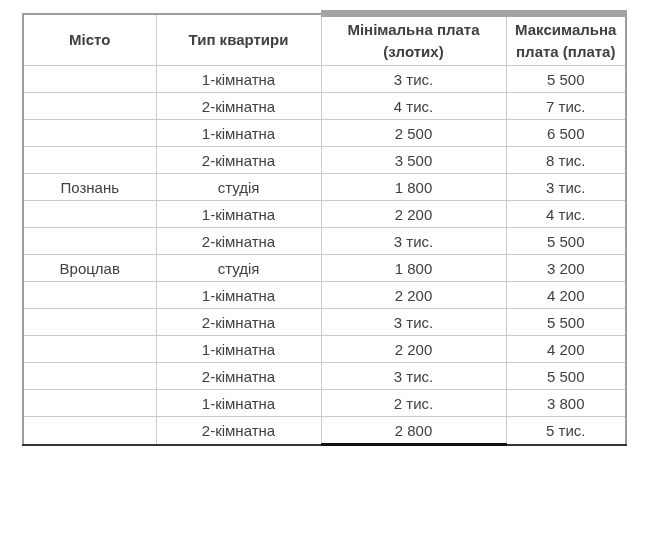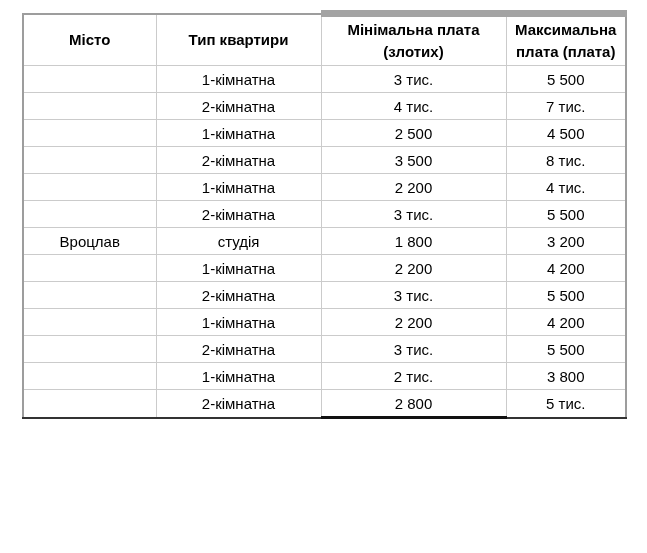--- a/index.html
+++ b/index.html
@@ -16,21 +16,21 @@
   }
   .table-wrap {
     position: absolute;
     left: 22px;
     top: 10px;
   }
   table.rental-table {
     border-collapse: collapse;
     table-layout: fixed;
     width: 603px;
-    color: #000000;
+    color: #404040;
     font-size: 15px;
     border: 2px solid #9d9d9d;
     border-bottom: 2px solid #333333;
   }
   table.rental-table col.c1 { width: 133px; }
   table.rental-table col.c2 { width: 165px; }
   table.rental-table col.c3 { width: 185px; }
   table.rental-table col.c4 { width: 120px; }
   table.rental-table th,
   table.rental-table td {
@@ -91,27 +91,33 @@
         <tr>
           <td></td>
           <td>2-кімнатна</td>
           <td>4 тис.</td>
           <td>7 тис.</td>
         </tr>
         <tr>
           <td></td>
           <td>1-кімнатна</td>
           <td>2 500</td>
-          <td>4 500</td>
+          <td>6 500</td>
         </tr>
         <tr>
           <td></td>
           <td>2-кімнатна</td>
           <td>3 500</td>
           <td>8 тис.</td>
+        </tr>
+        <tr>
+          <td>Познань</td>
+          <td>студія</td>
+          <td>1 800</td>
+          <td>3 тис.</td>
         </tr>
         <tr>
           <td></td>
           <td>1-кімнатна</td>
           <td>2 200</td>
           <td>4 тис.</td>
         </tr>
         <tr>
           <td></td>
           <td>2-кімнатна</td>

